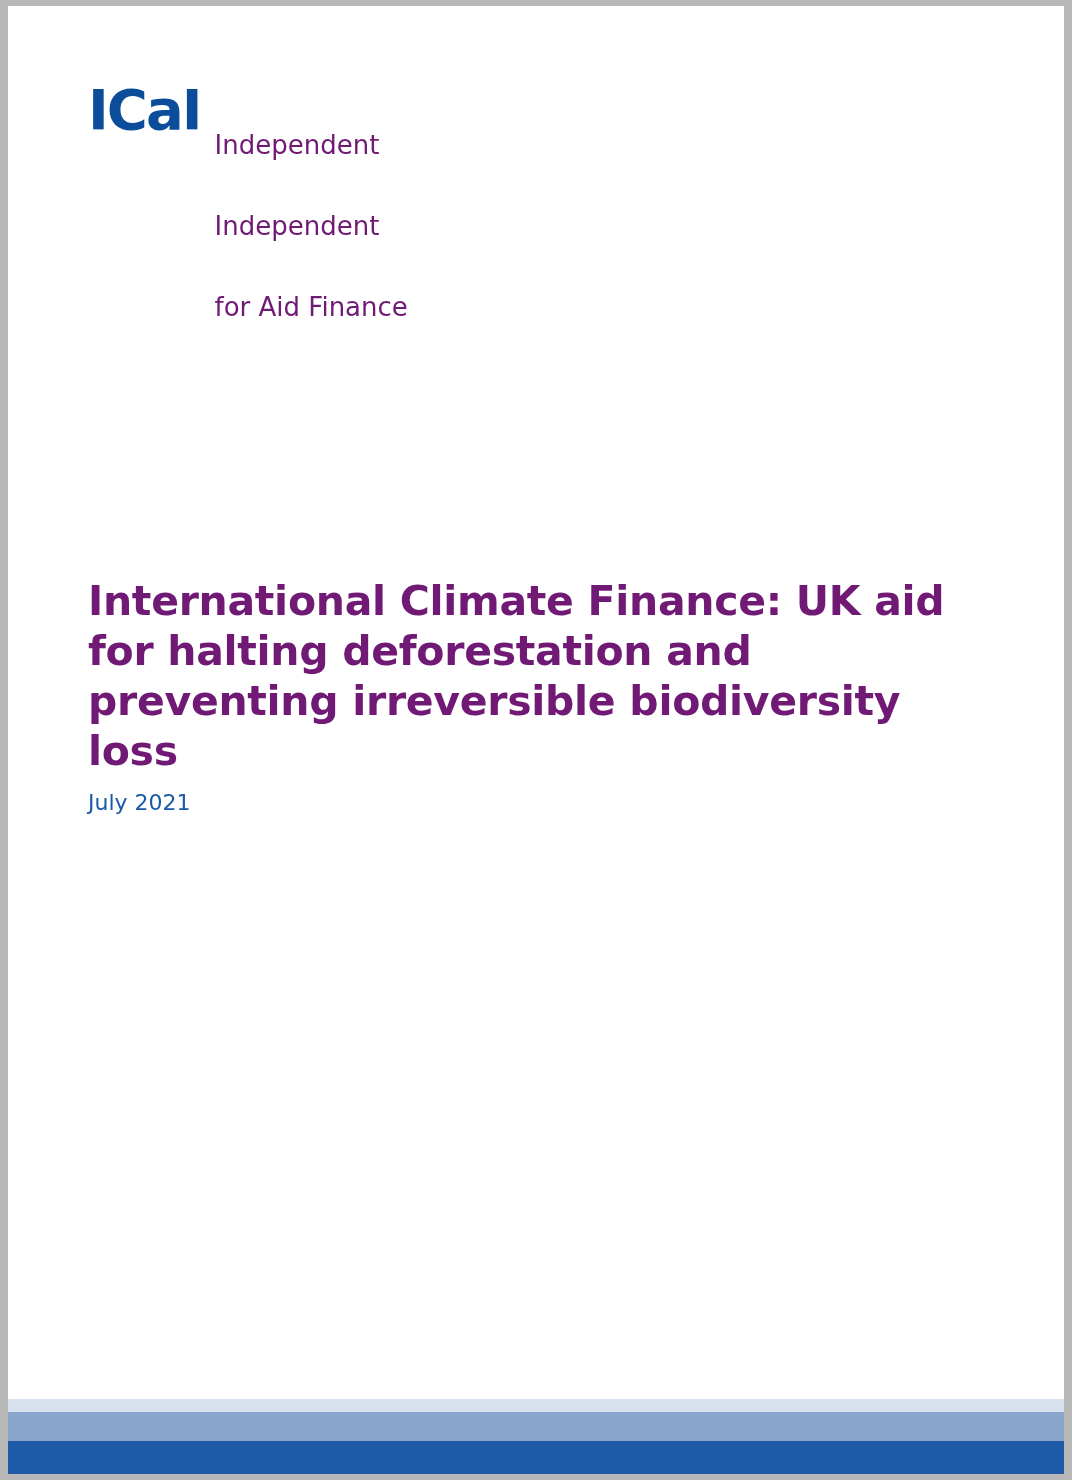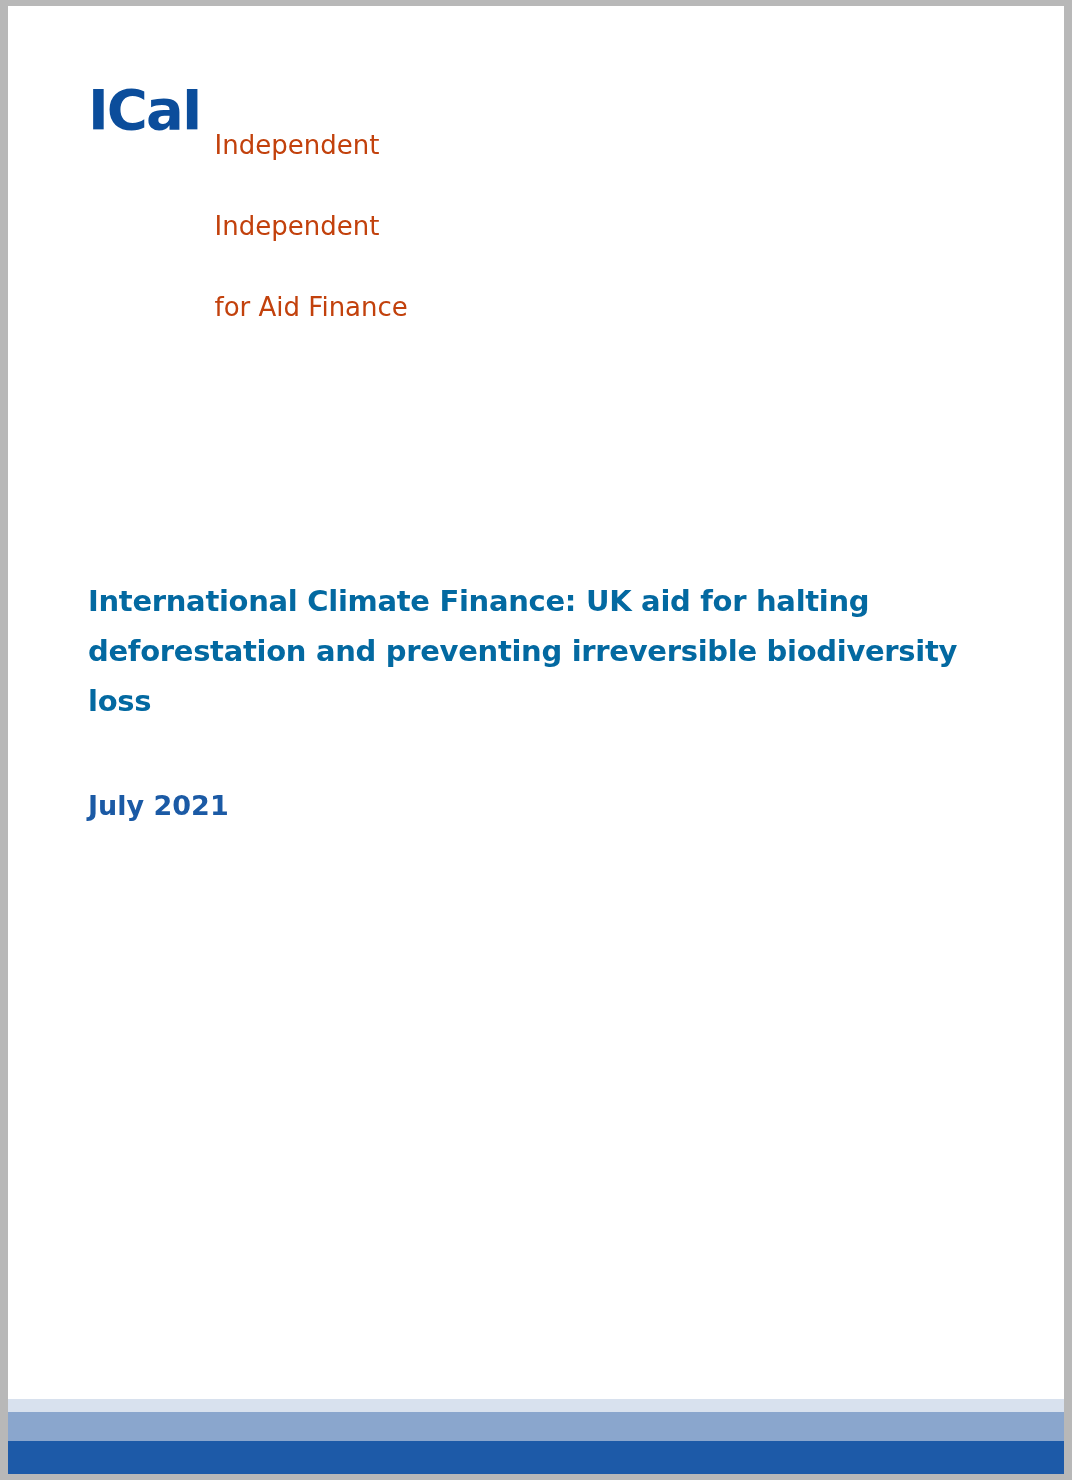--- a/index.html
+++ b/index.html
@@ -35,49 +35,49 @@
     font-size: 56px;
     line-height: 56px;
     font-weight: bold;
     color: #0b4d9b;
     letter-spacing: -2px;
     font-family: "DejaVu Sans", sans-serif;
     margin-right: 14px;
     margin-top: 4px;
   }
   .logo-text {
-    color: #c2410c;
+    color: #701a75;
     font-size: 26px;
     line-height: 27px;
     font-weight: 500;
     font-family: "DejaVu Sans", sans-serif;
     white-space: pre;
   }
   .logo-text span { display: block; }
 
   
   .title {
     position: absolute;
     left: 80px;
     top: 570px;
     width: 910px;
-    color: #0369a1;
-    font-size: 29px;
+    color: #701a75;
+    font-size: 41px;
     line-height: 50px;
     font-weight: bold;
     font-family: "DejaVu Sans", sans-serif;
     letter-spacing: -0.3px;
   }
   .subtitle {
     position: absolute;
     left: 80px;
     top: 784px;
     color: #1b5aa5;
-    font-size: 27px;
-    font-weight: bold;
+    font-size: 22px;
+    font-weight: normal;
     font-family: "DejaVu Sans", sans-serif;
   }
 
   
   .bar {
     position: absolute;
     left: 0;
     width: 1056px;
   }
   .bar-light {

